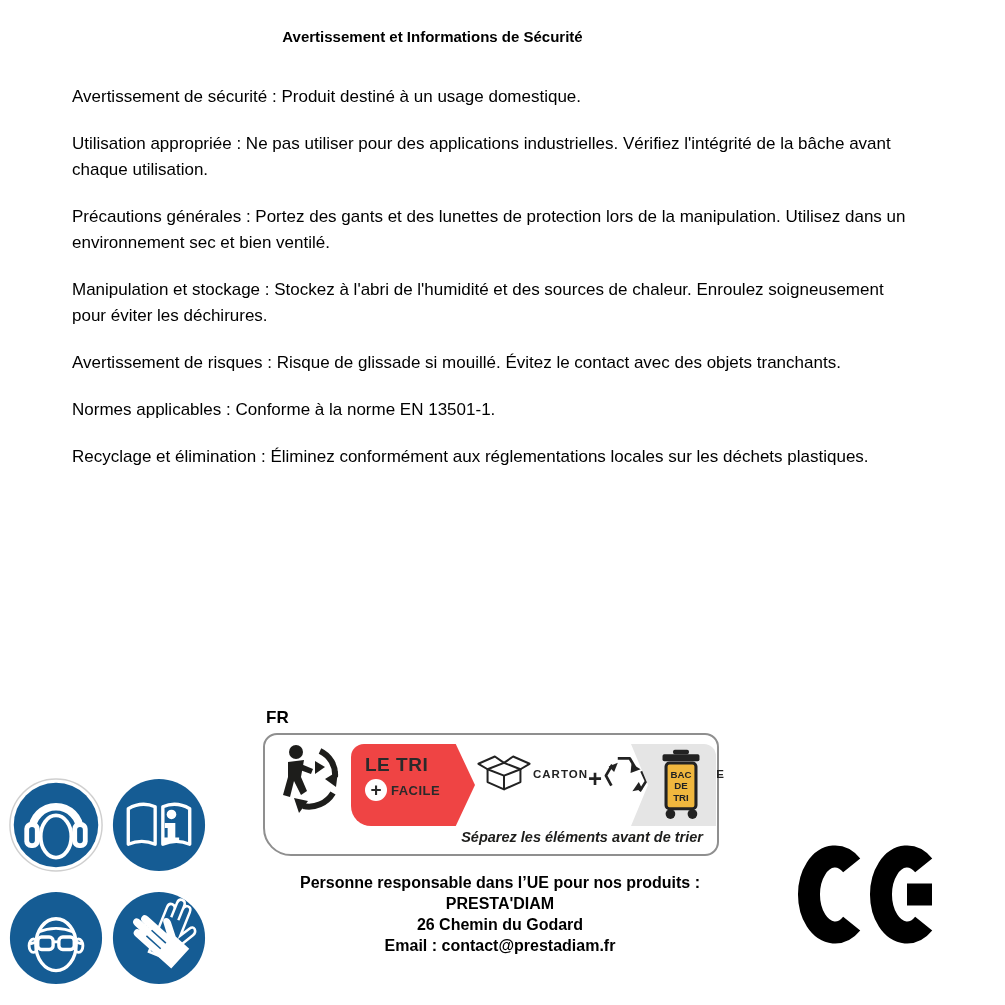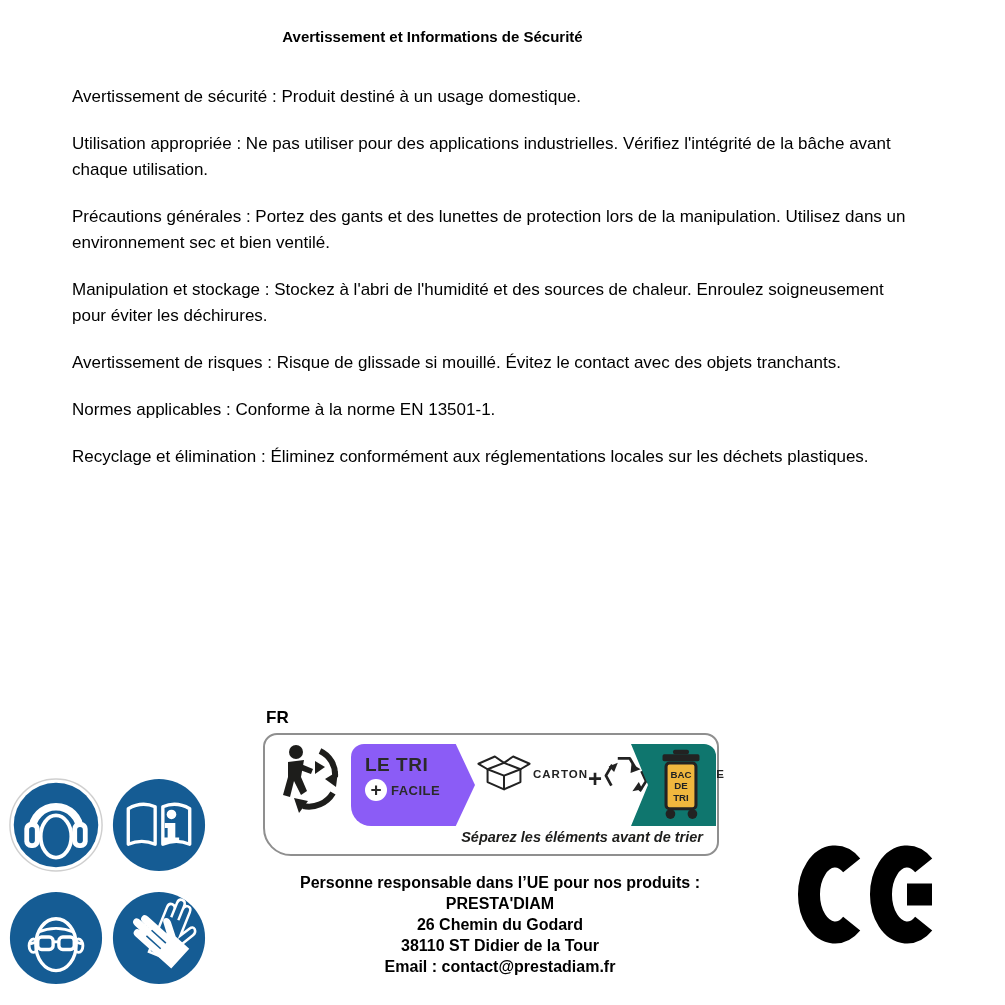--- a/index.html
+++ b/index.html
@@ -17,36 +17,36 @@
              grid-template-columns:96px 96px;grid-column-gap:7px;grid-row-gap:17px;}
   .icon-grid svg{display:block;}
 
   
   .fr-label{position:absolute;left:266px;top:708px;font-size:17px;font-weight:bold;}
   .tri-badge{position:absolute;left:263px;top:733px;width:456px;height:123px;
              background:#fff;border:2px solid #8f8f8f;border-radius:14px 14px 14px 28px;
              box-sizing:border-box;}
   .triman{position:absolute;left:10px;top:8px;}
   .tri-banner{position:absolute;left:86px;top:9px;width:124px;height:82px;
-              background:#8b5cf6;border-radius:13px 0 0 20px;
+              background:#ef4444;border-radius:13px 0 0 20px;
               clip-path:polygon(0 0,84.5% 0,100% 50%,84.5% 100%,0 100%);
               padding:10px 0 0 14px;box-sizing:border-box;color:#2a2a2a;}
   .tri-banner .l1{font-size:19px;font-weight:800;letter-spacing:.5px;}
   .tri-banner .l2{display:flex;align-items:center;margin-top:3px;}
   .plus-circle{width:22px;height:22px;border-radius:50%;background:#fff;color:#2a2a2a;
                font-size:19px;font-weight:800;line-height:22px;text-align:center;margin-right:4px;}
   .tri-banner .fac{font-size:13px;font-weight:800;letter-spacing:.5px;}
 
   .materials{position:absolute;left:210px;top:16px;width:150px;display:flex;
              justify-content:space-between;align-items:flex-start;}
   .mat-col{display:flex;flex-direction:row;align-items:center;}
   .mat-label{font-size:11.5px;font-weight:bold;letter-spacing:1px;color:#222;margin-top:3px;}
   .mat-plus{font-size:24px;font-weight:bold;color:#222;margin-top:14px;}
 
-  .tri-right{position:absolute;left:366px;top:9px;right:1px;height:82px;background:#0f766e;
+  .tri-right{position:absolute;left:366px;top:9px;right:1px;height:82px;background:#e5e5e5;
              border-radius:0 12px 0 0;
              clip-path:polygon(0 0,100% 0,100% 100%,0 100%,20% 50%);
              display:flex;align-items:center;justify-content:center;padding-left:14px;box-sizing:border-box;}
   .tri-tagline{position:absolute;right:14px;top:94px;font-size:14.5px;font-style:italic;
                font-weight:bold;color:#1d1d1b;}
 
   
   .responsible{position:absolute;left:230px;top:872px;width:540px;text-align:center;
                font-size:16px;font-weight:bold;line-height:21px;}
 
@@ -182,21 +182,20 @@
     </svg>
   </div>
 
   <div class="tri-tagline">Séparez les éléments avant de trier</div>
 </div>
 
 <div class="responsible">
   <div>Personne responsable dans l’UE pour nos produits :</div>
   <div>PRESTA'DIAM</div>
   <div>26 Chemin du Godard</div>
-  <div>38110 ST Didier de la Tour</div>
   <div>Email : contact@prestadiam.fr</div>
 </div>
 
 <svg class="ce" width="150" height="105" viewBox="0 0 150 105">
   <path d="M54.7 81.6 A26 38 0 1 1 54.7 23.4" fill="none" stroke="#000" stroke-width="22"></path>
   <path d="M126.7 81.6 A26 38 0 1 1 126.7 23.4" fill="none" stroke="#000" stroke-width="22"></path>
   <path d="M110 52.5 L135 52.5" fill="none" stroke="#000" stroke-width="22"></path>
 </svg>
 
 </body></html>

